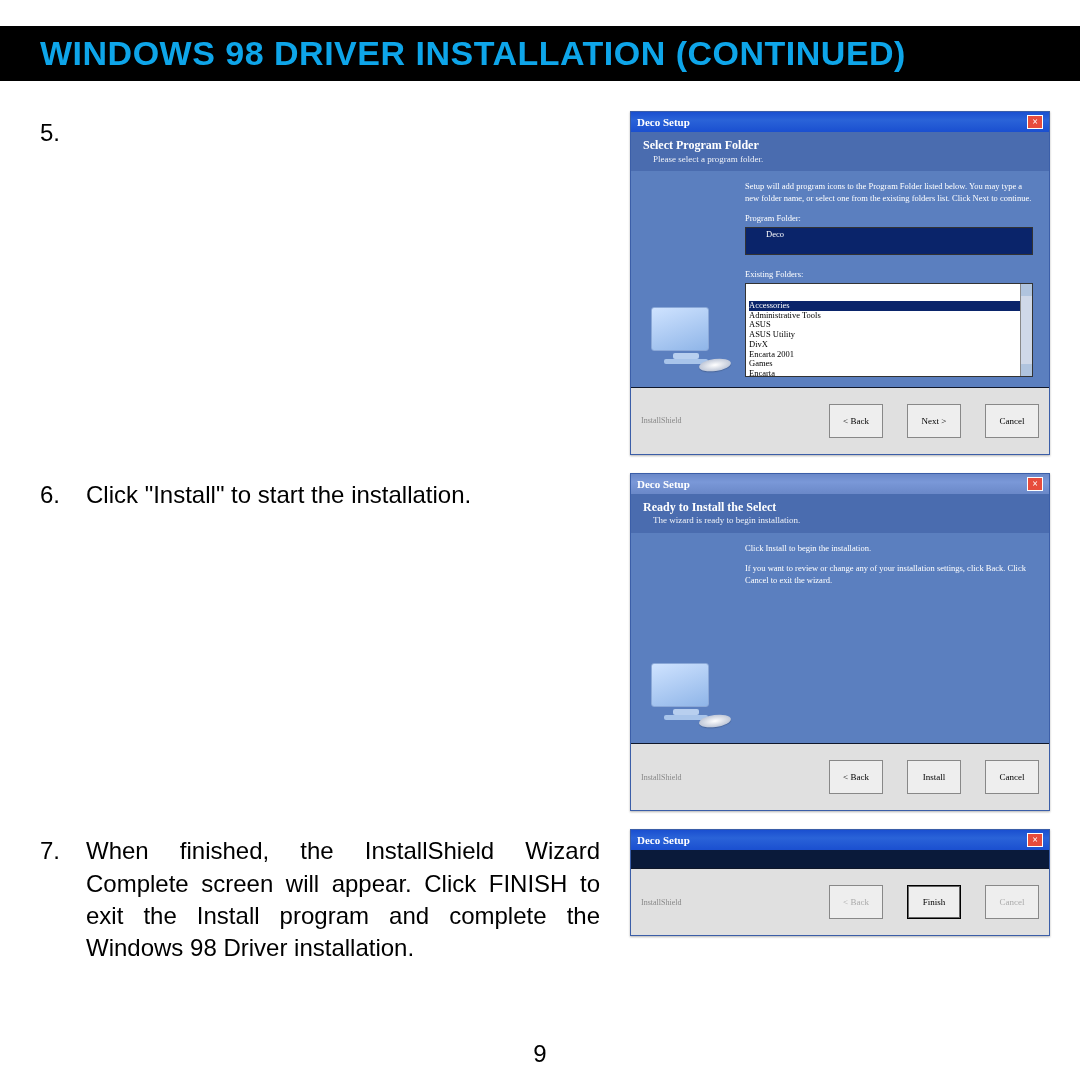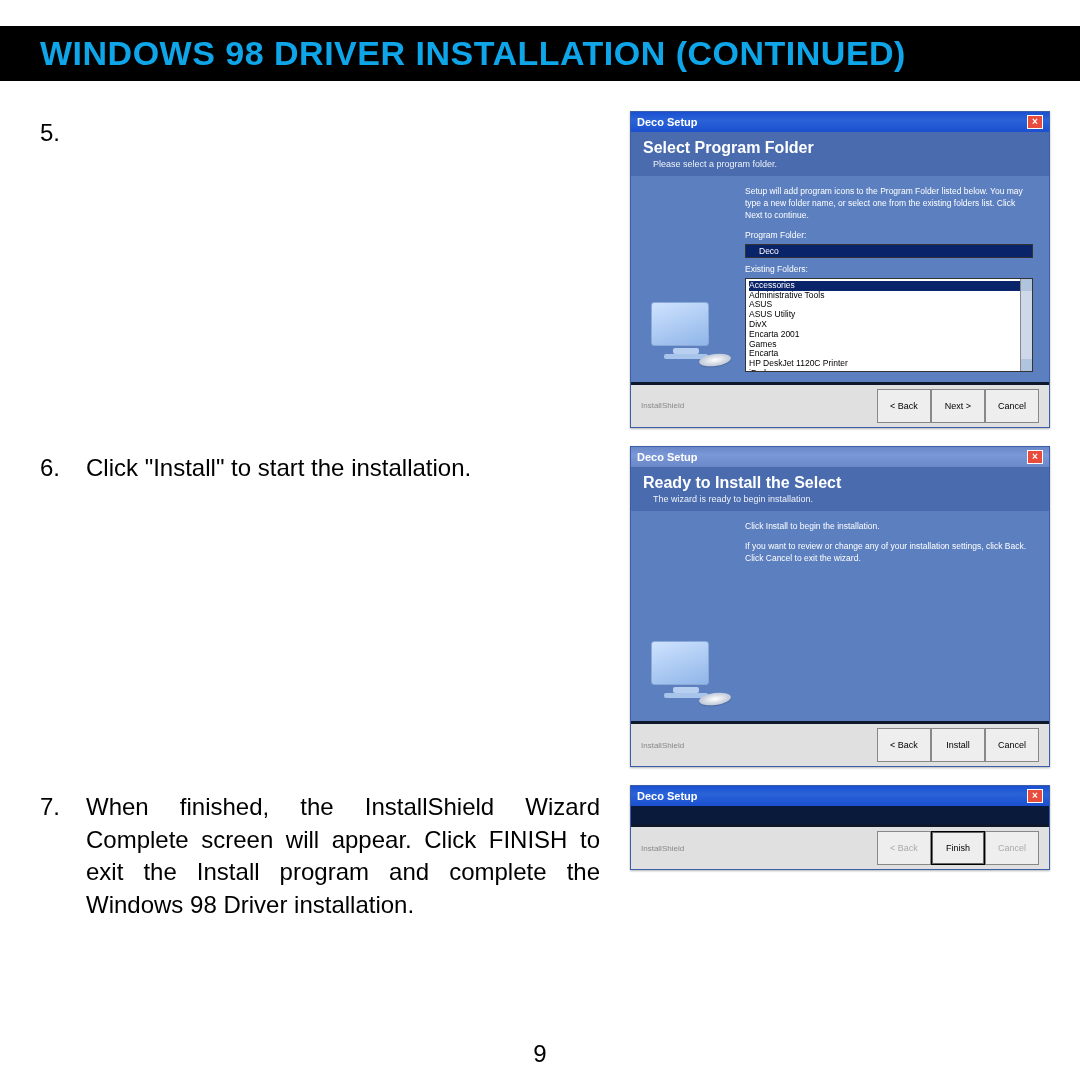--- a/index.html
+++ b/index.html
@@ -45,21 +45,21 @@
   .shot {
     width: 420px;
     flex: 0 0 420px;
   }
   
   .win {
     width: 100%;
     border: 1px solid #3b5ea8;
     background: #b91c1c;
     font-size: 9px;
-    font-family: Liberation Sans, sans-serif;
+    font-family: Liberation Serif, serif;
     color: #fff;
     box-shadow: 0 1px 2px rgba(0,0,0,0.3);
   }
   .titlebar {
     background: linear-gradient(#1a4fd0, #2a63d8 40%, #1a4fd0);
     color: #fff;
     font-weight: bold;
     font-size: 11px;
     padding: 3px 6px;
     display: flex;
@@ -80,21 +80,21 @@
     font-weight: bold;
   }
   .subheader {
     background: #4a6caf;
     padding: 6px 12px;
     font-size: 9px;
     line-height: 1.3;
     min-height: 30px;
   }
   .subheader.dark { background: #0a1a3a; }
-  .subheader .t1 { font-weight: bold; font-size: 16px; }
+  .subheader .t1 { font-weight: bold; font-size: 12px; }
   .subheader .t2 { padding-left: 10px; opacity: 0.9; }
   .body-area {
     display: flex;
     min-height: 200px;
     background: #5b7fbf;
   }
   .left-graphic {
     width: 110px;
     display: flex;
     align-items: flex-end;
@@ -144,36 +144,36 @@
     padding: 10px 16px 10px 4px;
     font-size: 8.5px;
     line-height: 1.4;
   }
   .right-content .hint { margin-bottom: 8px; }
   .fld-label { font-size: 8.5px; margin-top: 4px; margin-bottom: 2px; }
   .textbox {
     background: #fff;
     color: #000;
     border: 1px solid #333;
-    padding: 1px 13px;
-    height: 14px;
+    padding: 1px 20px;
+    height: 28px;
     font-size: 8.5px;
     width: 100%;
   }
   .textbox.sel {
     background: #0a246a;
     color: #fff;
   }
   .listbox {
     background: #fff;
     color: #000;
     border: 1px solid #333;
     height: 94px;
     font-size: 8.5px;
-    padding: 2px 3px;
+    padding: 17px 3px;
     overflow: hidden;
     position: relative;
   }
   .listbox .item { line-height: 1.15; white-space: nowrap; }
   .listbox .item.hi { background: #0a246a; color: #fff; }
   .listbox .scroll {
     position: absolute;
     top: 0; right: 0; bottom: 0;
     width: 12px;
     background: #cfd8e8;
@@ -184,24 +184,25 @@
     content: "";
     position: absolute;
     left: 0; right: 0;
     height: 12px;
     background: #b0c4de;
   }
   .listbox .scroll::before { top: 0; }
   .listbox .scroll::after { bottom: 0; }
   .footer-bar {
     background: #e0e0e0;
-    border-top: 3px solid #0f172a;
-    padding: 4px 10px;
+    border-top: 1px solid #0f172a;
+    padding: 16px 10px;
     display: flex;
     justify-content: flex-end;
+    gap: 24px;
     align-items: center;
   }
   .footer-bar .left-label {
     margin-right: auto;
     color: #888;
     font-size: 8px;
   }
   .btn {
     min-width: 54px;
     height: 34px;
@@ -254,21 +255,21 @@
               <div class="screen"></div>
                 <div class="base"></div>
                 <div class="foot"></div>
                 <div class="disc"></div>
             </div>
           </div>
           <div class="right-content">
             <div class="hint">Setup will add program icons to the Program Folder listed below. You may type a new folder name, or select one from the existing folders list. Click Next to continue.</div>
             <div class="fld-label">Program Folder:</div>
             <div class="textbox sel">Deco</div>
-            <div class="fld-label" style="margin-top:6px">Existing Folders:</div>
+            <div class="fld-label" style="margin-top:14px">Existing Folders:</div>
             <div class="listbox">
               <div class="item hi">Accessories</div>
               <div class="item">Administrative Tools</div>
               <div class="item">ASUS</div>
               <div class="item">ASUS Utility</div>
               <div class="item">DivX</div>
               <div class="item">Encarta 2001</div>
               <div class="item">Games</div>
               <div class="item">Encarta</div>
               <div class="item">HP DeskJet 1120C Printer</div>

